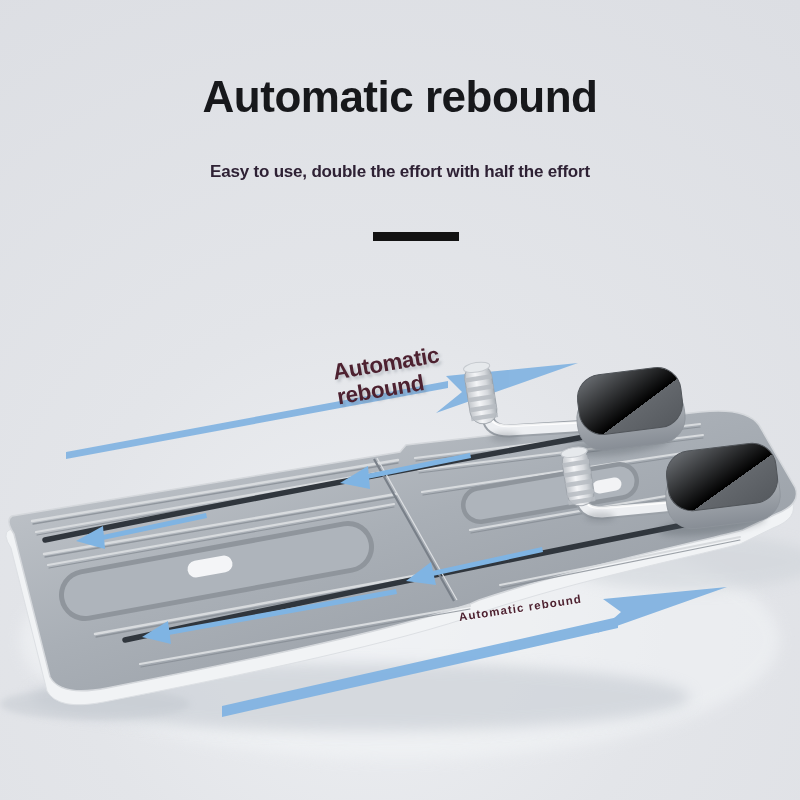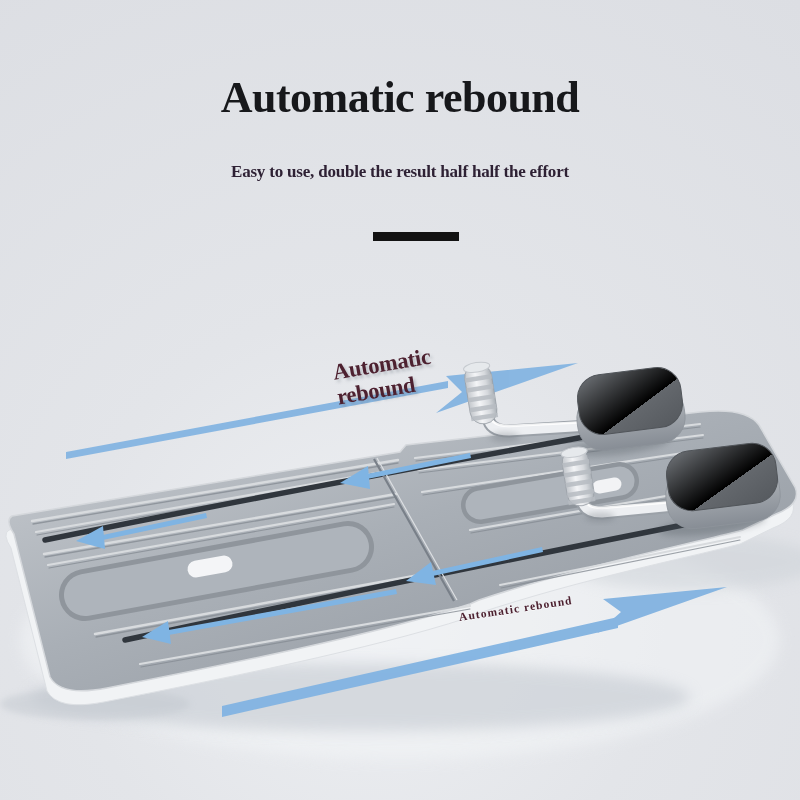--- a/index.html
+++ b/index.html
@@ -1,19 +1,19 @@
 <!DOCTYPE html>
 <html><head>
 <meta charset="utf-8">
 <style>
   html,body{margin:0;padding:0;background:#c9ccd2;}
   .canvas{
     position:relative;width:800px;height:800px;overflow:hidden;
     background:radial-gradient(circle at 46% 76%, #eef0f3 0%, #e3e5e9 40%, #dcdee3 100%);
-    font-family:Liberation Serif, serif;
+    font-family:Liberation Sans, sans-serif;
   }
   .title{
     position:absolute;left:0;right:0;top:72px;text-align:center;
     font-size:44px;font-weight:700;color:#17181b;letter-spacing:-0.5px;
   }
   .subtitle{
     position:absolute;left:0;right:0;top:162px;text-align:center;
     font-size:17px;font-weight:700;color:#2e2134;letter-spacing:-0.2px;
   }
   .divider{
@@ -32,21 +32,21 @@
     font-size:11.5px;font-weight:700;color:#4d2130;letter-spacing:1.1px;
     text-shadow:0 1px 0 rgba(255,255,255,.55);
   }
 </style>
 </head>
 <body>
 
 <div class="canvas">
 
   <div class="title">Automatic rebound</div>
-  <div class="subtitle">Easy to use, double the result half half the effort</div>
+  <div class="subtitle">Easy to use, double the effort with half the effort</div>
   <div class="divider"></div>
 
   <svg class="stage" width="800" height="800" viewBox="0 0 800 800" xmlns="http://www.w3.org/2000/svg">
     <defs>
       <linearGradient id="deckGrad" x1="0" y1="0" x2="1" y2="1">
         <stop offset="0" stop-color="#c8ccd1"></stop>
           <stop offset="0.45" stop-color="#a9afb6"></stop>
           <stop offset="1" stop-color="#8e949c"></stop>
       </linearGradient>
       <linearGradient id="padBaseGrad" x1="0" y1="0" x2="0" y2="1">

